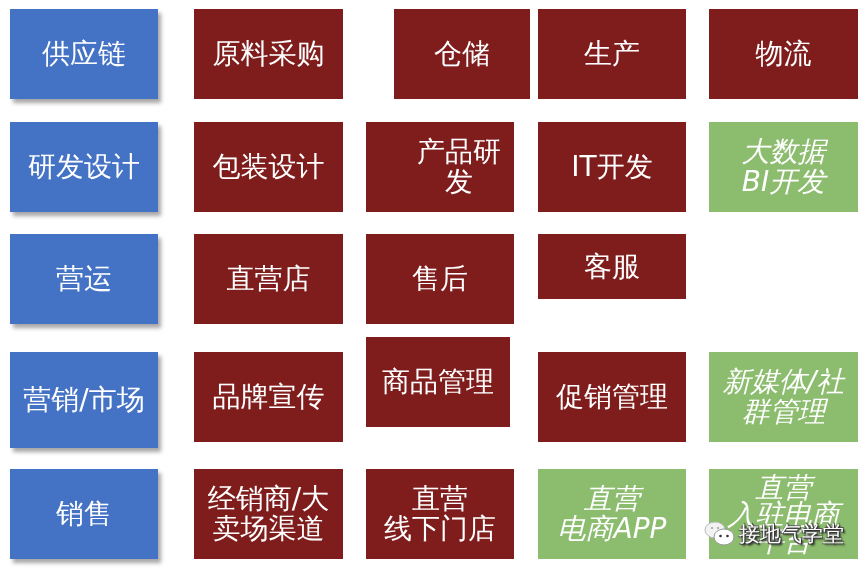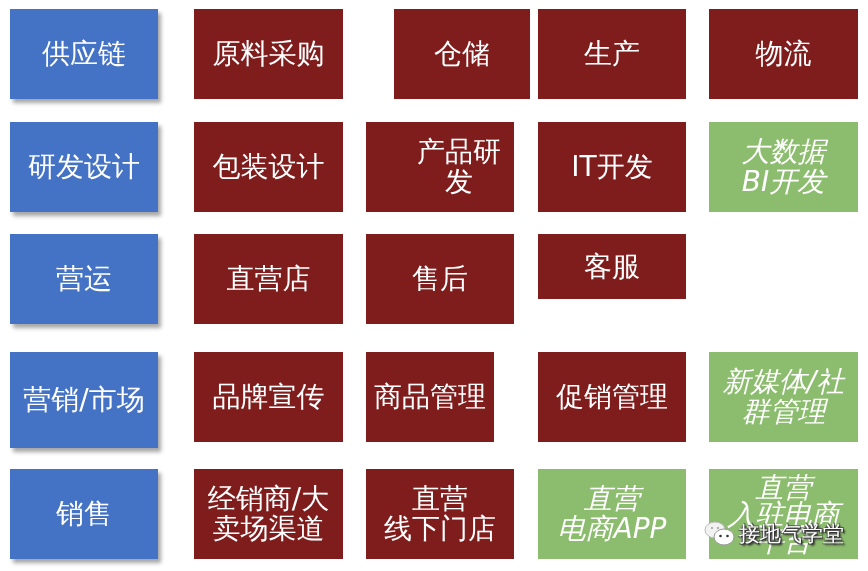--- a/index.html
+++ b/index.html
@@ -32,21 +32,21 @@
 <div class="box new" style="left:709px;top:122px;width:149px;height:90px;">大数据
 BI开发</div>
 
 <div class="box cat" style="left:10px;top:234px;width:148px;height:90px;">营运</div>
 <div class="box sub" style="left:194px;top:234px;width:149px;height:90px;">直营店</div>
 <div class="box sub" style="left:366px;top:234px;width:148px;height:90px;">售后</div>
 <div class="box sub" style="left:538px;top:234px;width:148px;height:65px;">客服</div>
 
 <div class="box cat" style="left:10px;top:352px;width:148px;height:96px;">营销/市场</div>
 <div class="box sub" style="left:194px;top:352px;width:149px;height:90px;">品牌宣传</div>
-<div class="box sub" style="left:366px;top:352px;width:128px;height:90px;">商品管理</div>
+<div class="box sub" style="left:366px;top:337px;width:144px;height:90px;">商品管理</div>
 <div class="box sub" style="left:538px;top:352px;width:148px;height:90px;">促销管理</div>
 <div class="box new" style="left:709px;top:352px;width:149px;height:90px;">新媒体/社
 群管理</div>
 
 <div class="box cat" style="left:10px;top:469px;width:148px;height:90px;">销售</div>
 <div class="box sub" style="left:194px;top:469px;width:149px;height:90px;">经销商/大
 卖场渠道</div>
 <div class="box sub" style="left:366px;top:469px;width:148px;height:90px;">直营
 线下门店</div>
 <div class="box new" style="left:538px;top:469px;width:148px;height:90px;">直营

